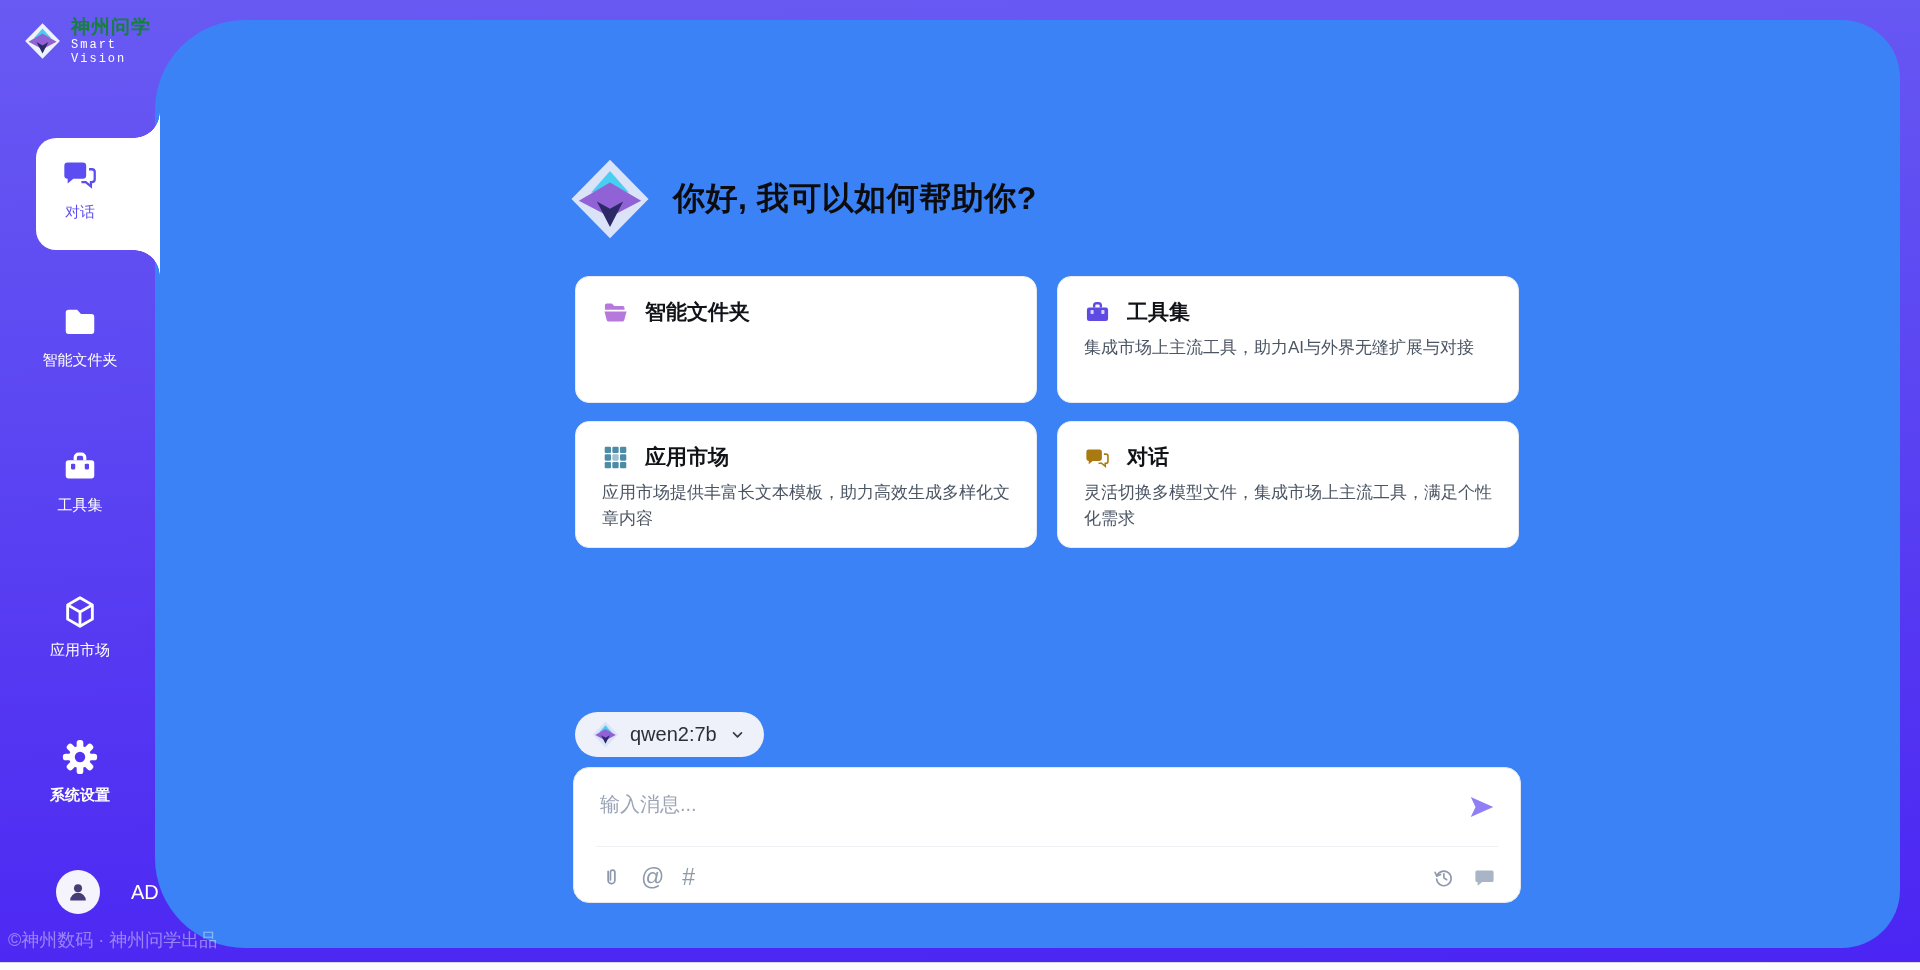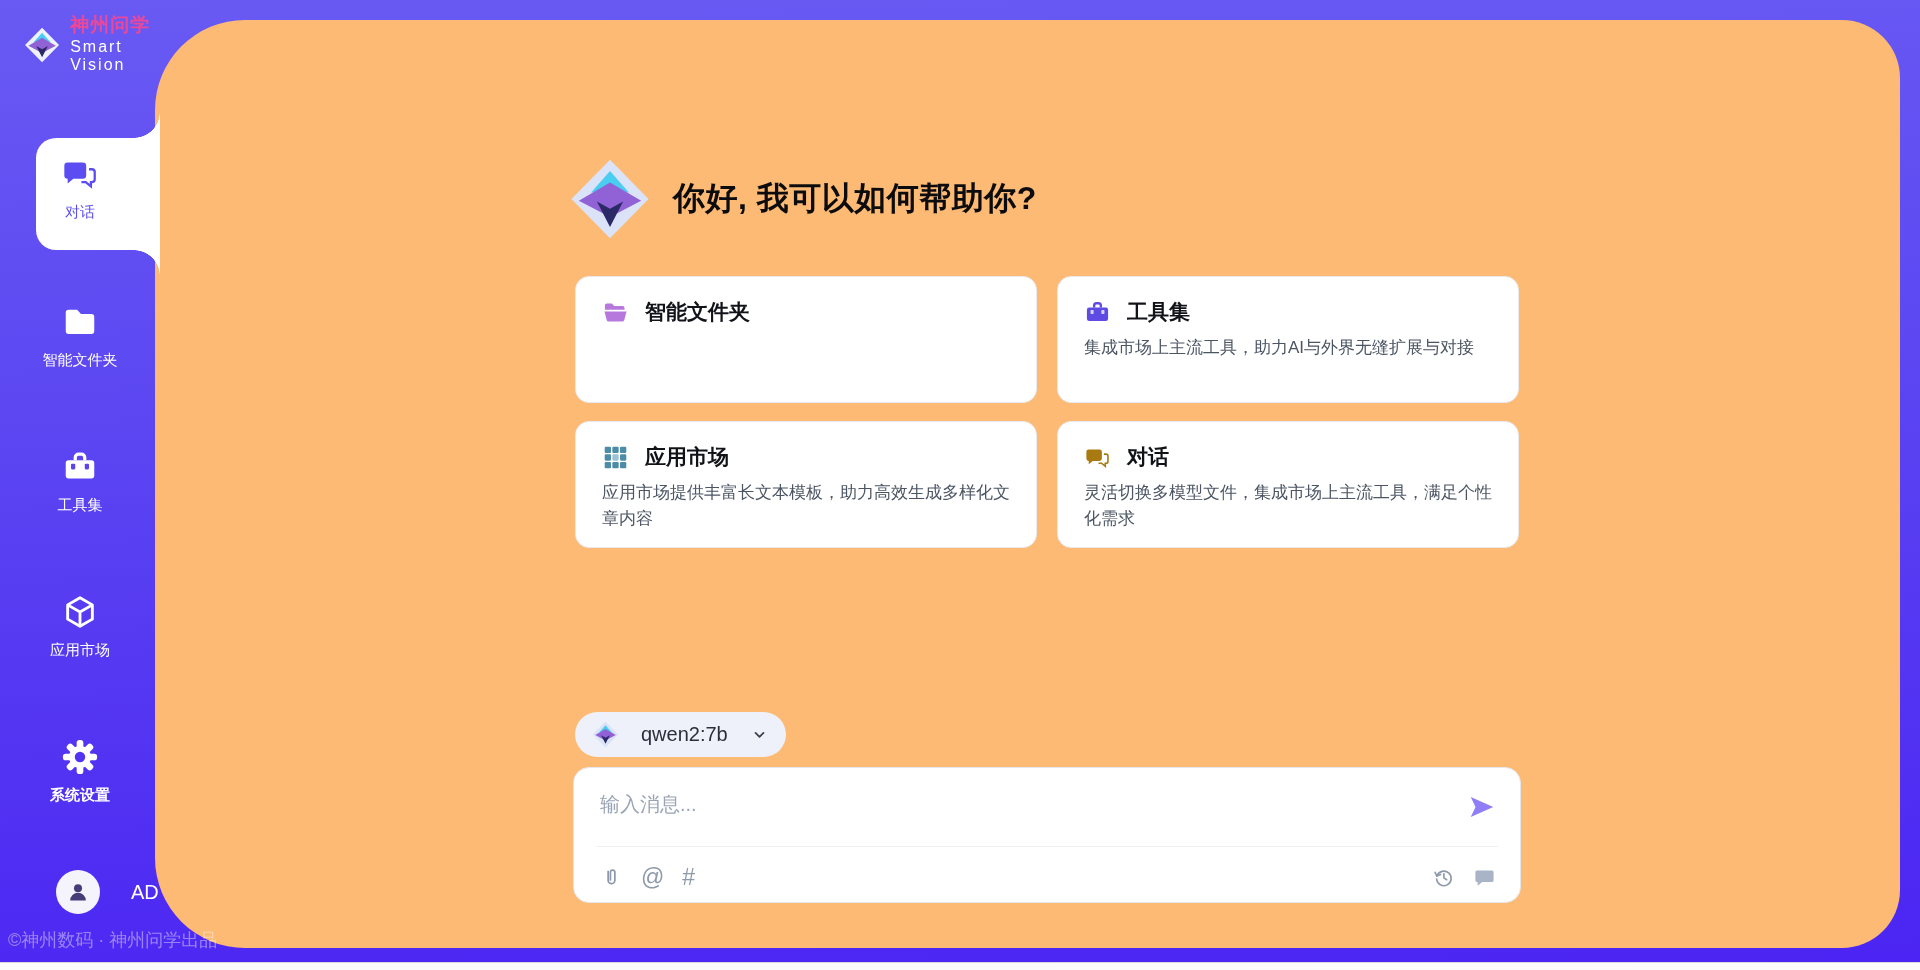--- a/index.html
+++ b/index.html
@@ -7,22 +7,22 @@
   body {
     font-family: "Liberation Sans", "DejaVu Sans", sans-serif;
     background: linear-gradient(178deg, #695af3 0%, #5c47f2 40%, #4b24f3 100%);
     position: relative;
   }
 
   
   .sidebar { position:absolute; left:0; top:0; width:160px; height:100%; z-index:2; }
   .brand { position:absolute; left:24px; top:16px; display:flex; align-items:center; gap:10px; }
   .brand svg { width:46px; height:46px; }
-  .brand-name { color:#ec4899; font-size:19px; font-weight:700; letter-spacing:1px; line-height:1.15;font-family:Liberation Mono, monospace; }
-  .brand-sub { color:#fff; font-size:16px; letter-spacing:2px; }
+  .brand-name { color:#15803d; font-size:19px; font-weight:700; letter-spacing:1px; line-height:1.15; }
+  .brand-sub { color:#fff; font-size:12px; letter-spacing:2px;font-family:Liberation Mono, monospace; }
 
   .active-tab-bg {
     position:absolute; left:36px; top:138px; width:124px; height:112px;
     background:#fff; border-radius:20px 0 0 20px;
   }
   .active-tab-bg::before {
     content:''; position:absolute; right:0; top:-26px; width:26px; height:26px;
     background: radial-gradient(circle at 0 0, rgba(0,0,0,0) 25.5px, #fff 26px);
   }
   .active-tab-bg::after {
@@ -46,21 +46,21 @@
   .user-name { color:#fff; font-size:20px; }
 
   .sidebar-footer {
     position:absolute; left:8px; top:928px; width:184px; text-align:center;
     color:rgba(255,255,255,0.42); font-size:18px; white-space:nowrap;
   }
 
   
   .panel {
     position:absolute; left:155px; top:20px; right:20px; bottom:22px;
-    background:#fdba74; border-radius:90px 58px 58px 90px; z-index:1;
+    background:#3b82f6; border-radius:90px 58px 58px 90px; z-index:1;
   }
 
   .greeting { position:absolute; left:414px; top:138px; display:flex; align-items:center; gap:22px; }
   .greeting svg { width:82px; height:82px; }
   .greeting-title { font-size:32px; font-weight:700; color:#0c0c0e; letter-spacing:0.5px; }
 
   .cards {
     position:absolute; left:420px; top:256px;
     display:grid; grid-template-columns:462px 462px; gap:18px 20px;
   }
@@ -68,21 +68,21 @@
     height:127px; border:1px solid #e8eaf0; border-radius:14px;
     padding:21px 26px; background:#fff; cursor:pointer;
   }
   .card-head { display:flex; align-items:center; gap:16px; margin-bottom:9px; }
   .card-head svg { width:27px; height:27px; }
   .card-title { font-size:21px; font-weight:700; color:#111318; }
   .card-desc { font-size:17px; color:#4b5563; line-height:1.5; }
 
   .model-pill {
     position:absolute; left:420px; top:692px; height:45px;
-    display:inline-flex; align-items:center; gap:22px; padding:0 17px;
+    display:inline-flex; align-items:center; gap:11px; padding:0 17px;
     background:#eef1f9; border-radius:23px; cursor:pointer;
   }
   .model-pill svg.logo { width:27px; height:27px; }
   .model-name { font-size:20px; color:#2b2f3a; }
   .model-pill svg.chev { width:19px; height:19px; }
 
   .composer {
     position:absolute; left:418px; top:747px; width:948px; height:136px;
     border:1px solid #e4e7ee; border-radius:16px; background:#fff;padding-left:32px;
   }

